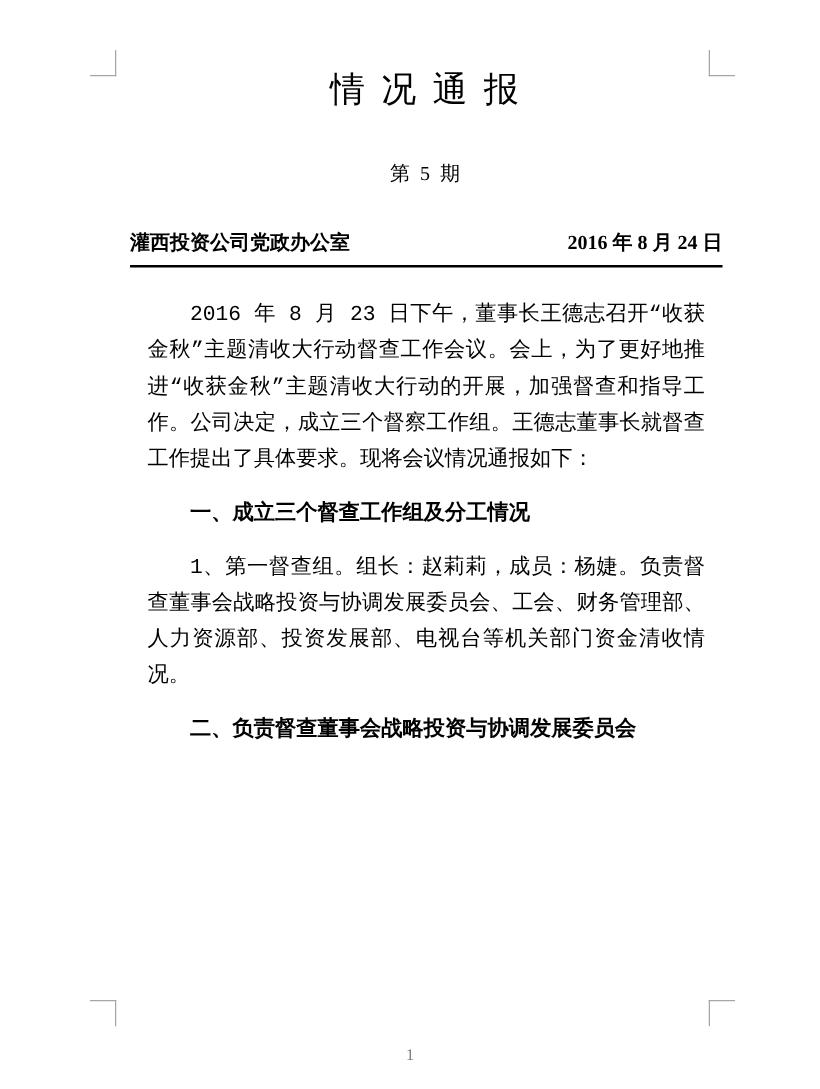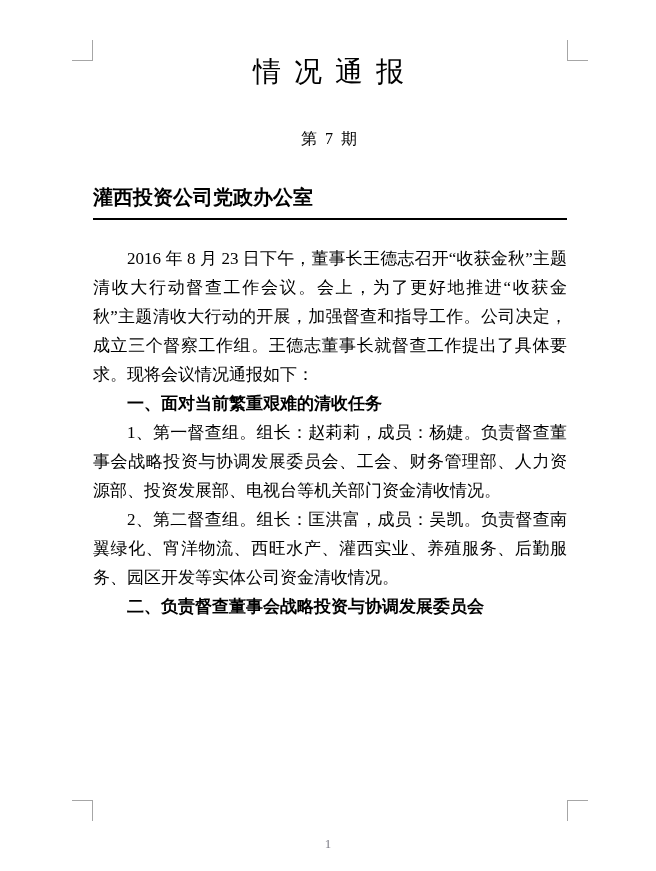--- a/index.html
+++ b/index.html
@@ -31,21 +31,21 @@
   .tl-h { left: 72px;  top: 60px; }
   .tr-v { left: 567px; top: 40px; }
   .tr-h { left: 567px; top: 60px; }
   .bl-v { left: 92px;  top: 800px; }
   .bl-h { left: 72px;  top: 800px; }
   .br-v { left: 567px; top: 800px; }
   .br-h { left: 567px; top: 800px; }
   
   .content {
     position: absolute;
-    left: 93px;
+    left: 104px;
     top: 0;
     width: 474px;
   }
   .doc-title {
     margin-top: 53px;
     text-align: center;
     font-size: 28px;
     font-weight: 400;
     letter-spacing: 3px;
     white-space: nowrap;
@@ -54,38 +54,39 @@
     margin-top: 38px;
     text-align: center;
     font-size: 16px;
     letter-spacing: 2px;
   }
   .header-row {
     margin-top: 34px;
     display: flex;
     justify-content: space-between;
     align-items: baseline;
-    font-size: 20px;
+    font-size: 16px;
     font-weight: bold;
     white-space: nowrap;
   }
   .header-divider {
     margin-top: 7px;
     height: 0;
     border-bottom: 2px solid #000000;
   }
   .doc-body {
     margin-top: 24px;
     font-size: 17px;
     line-height: 29px;
     text-align: justify;
   }
   .doc-body p {
-    margin: 0;
+    margin: 14px;
     padding: 0;
+    font-family: Liberation Mono, monospace;
   }
   .doc-body p.indent   { text-indent: 34px; }
   .doc-body p.noindent { text-indent: 0; }
   .doc-body p.heading  { font-weight: bold; text-indent: 34px; }
   .doc-body span.run-bold { font-weight: bold; }
   .page-number {
     position: absolute;
     left: 0;
     right: 0;
     top: 836px;
@@ -103,30 +104,30 @@
   <div class="mark h tl-h"></div>
   <div class="mark v tr-v"></div>
   <div class="mark h tr-h"></div>
   <div class="mark v bl-v"></div>
   <div class="mark h bl-h"></div>
   <div class="mark v br-v"></div>
   <div class="mark h br-h"></div>
 
   <div class="content">
     <div class="doc-title">情 况 通 报</div>
-    <div class="issue-no">第 7 期</div>
+    <div class="issue-no">第 5 期</div>
 
     <div class="header-row">
       <span>灌西投资公司党政办公室</span>
+      <span>2016 年 8 月 24 日</span>
     </div>
     <div class="header-divider"></div>
 
     <div class="doc-body">
         <p class="indent"><span>2016 年 8 月 23 日下午，董事长王德志召开“收获金秋”主题清收大行动督查工作会议。会上，为了更好地推进“收获金秋”主题清收大行动的开展，加强督查和指导工作。公司决定，成立三个督察工作组。王德志董事长就督查工作提出了具体要求。现将会议情况通报如下：</span></p>
-        <p class="heading"><span class="run-bold">一、面对当前繁重艰难的清收任务</span></p>
+        <p class="heading"><span class="run-bold">一、成立三个督查工作组及分工情况</span></p>
         <p class="indent"><span>1、第一督查组。组长：赵莉莉，成员：杨婕。负责督查董事会战略投资与协调发展委员会、工会、财务管理部、人力资源部、投资发展部、电视台等机关部门资金清收情况。</span></p>
-        <p class="indent"><span>2、第二督查组。组长：匡洪富，成员：吴凯。负责督查南翼绿化、宵洋物流、西旺水产、灌西实业、养殖服务、后勤服务、园区开发等实体公司资金清收情况。</span></p>
         <p class="heading"><span class="run-bold">二、负责督查董事会战略投资与协调发展委员会</span></p>
       </div>
   </div>
 
   <div class="page-number">1</div>
 </div>
 
 </body></html>

